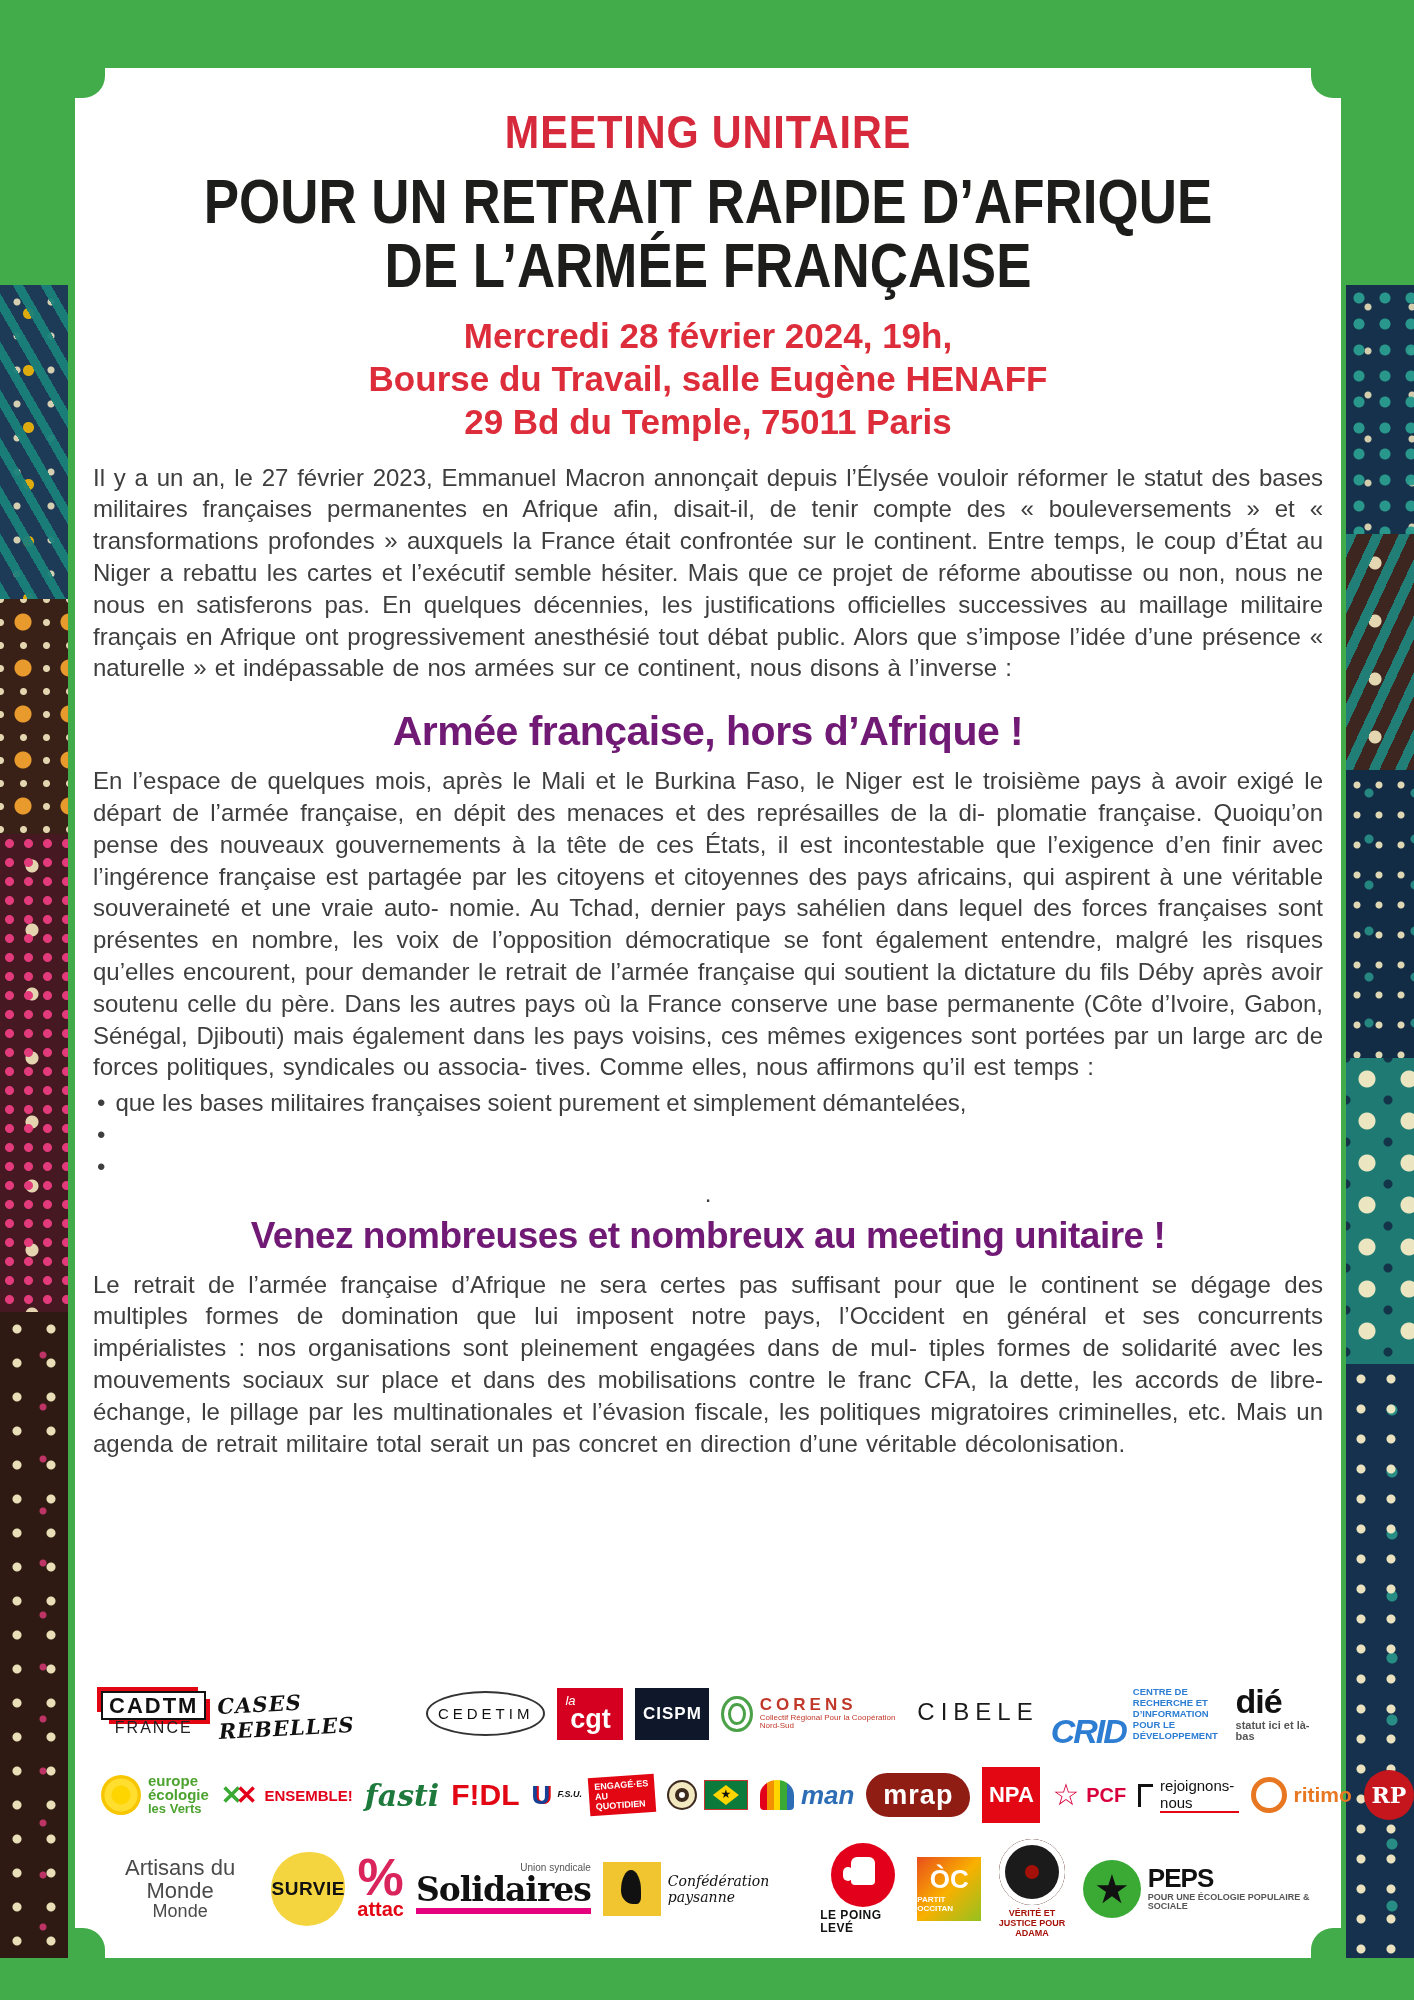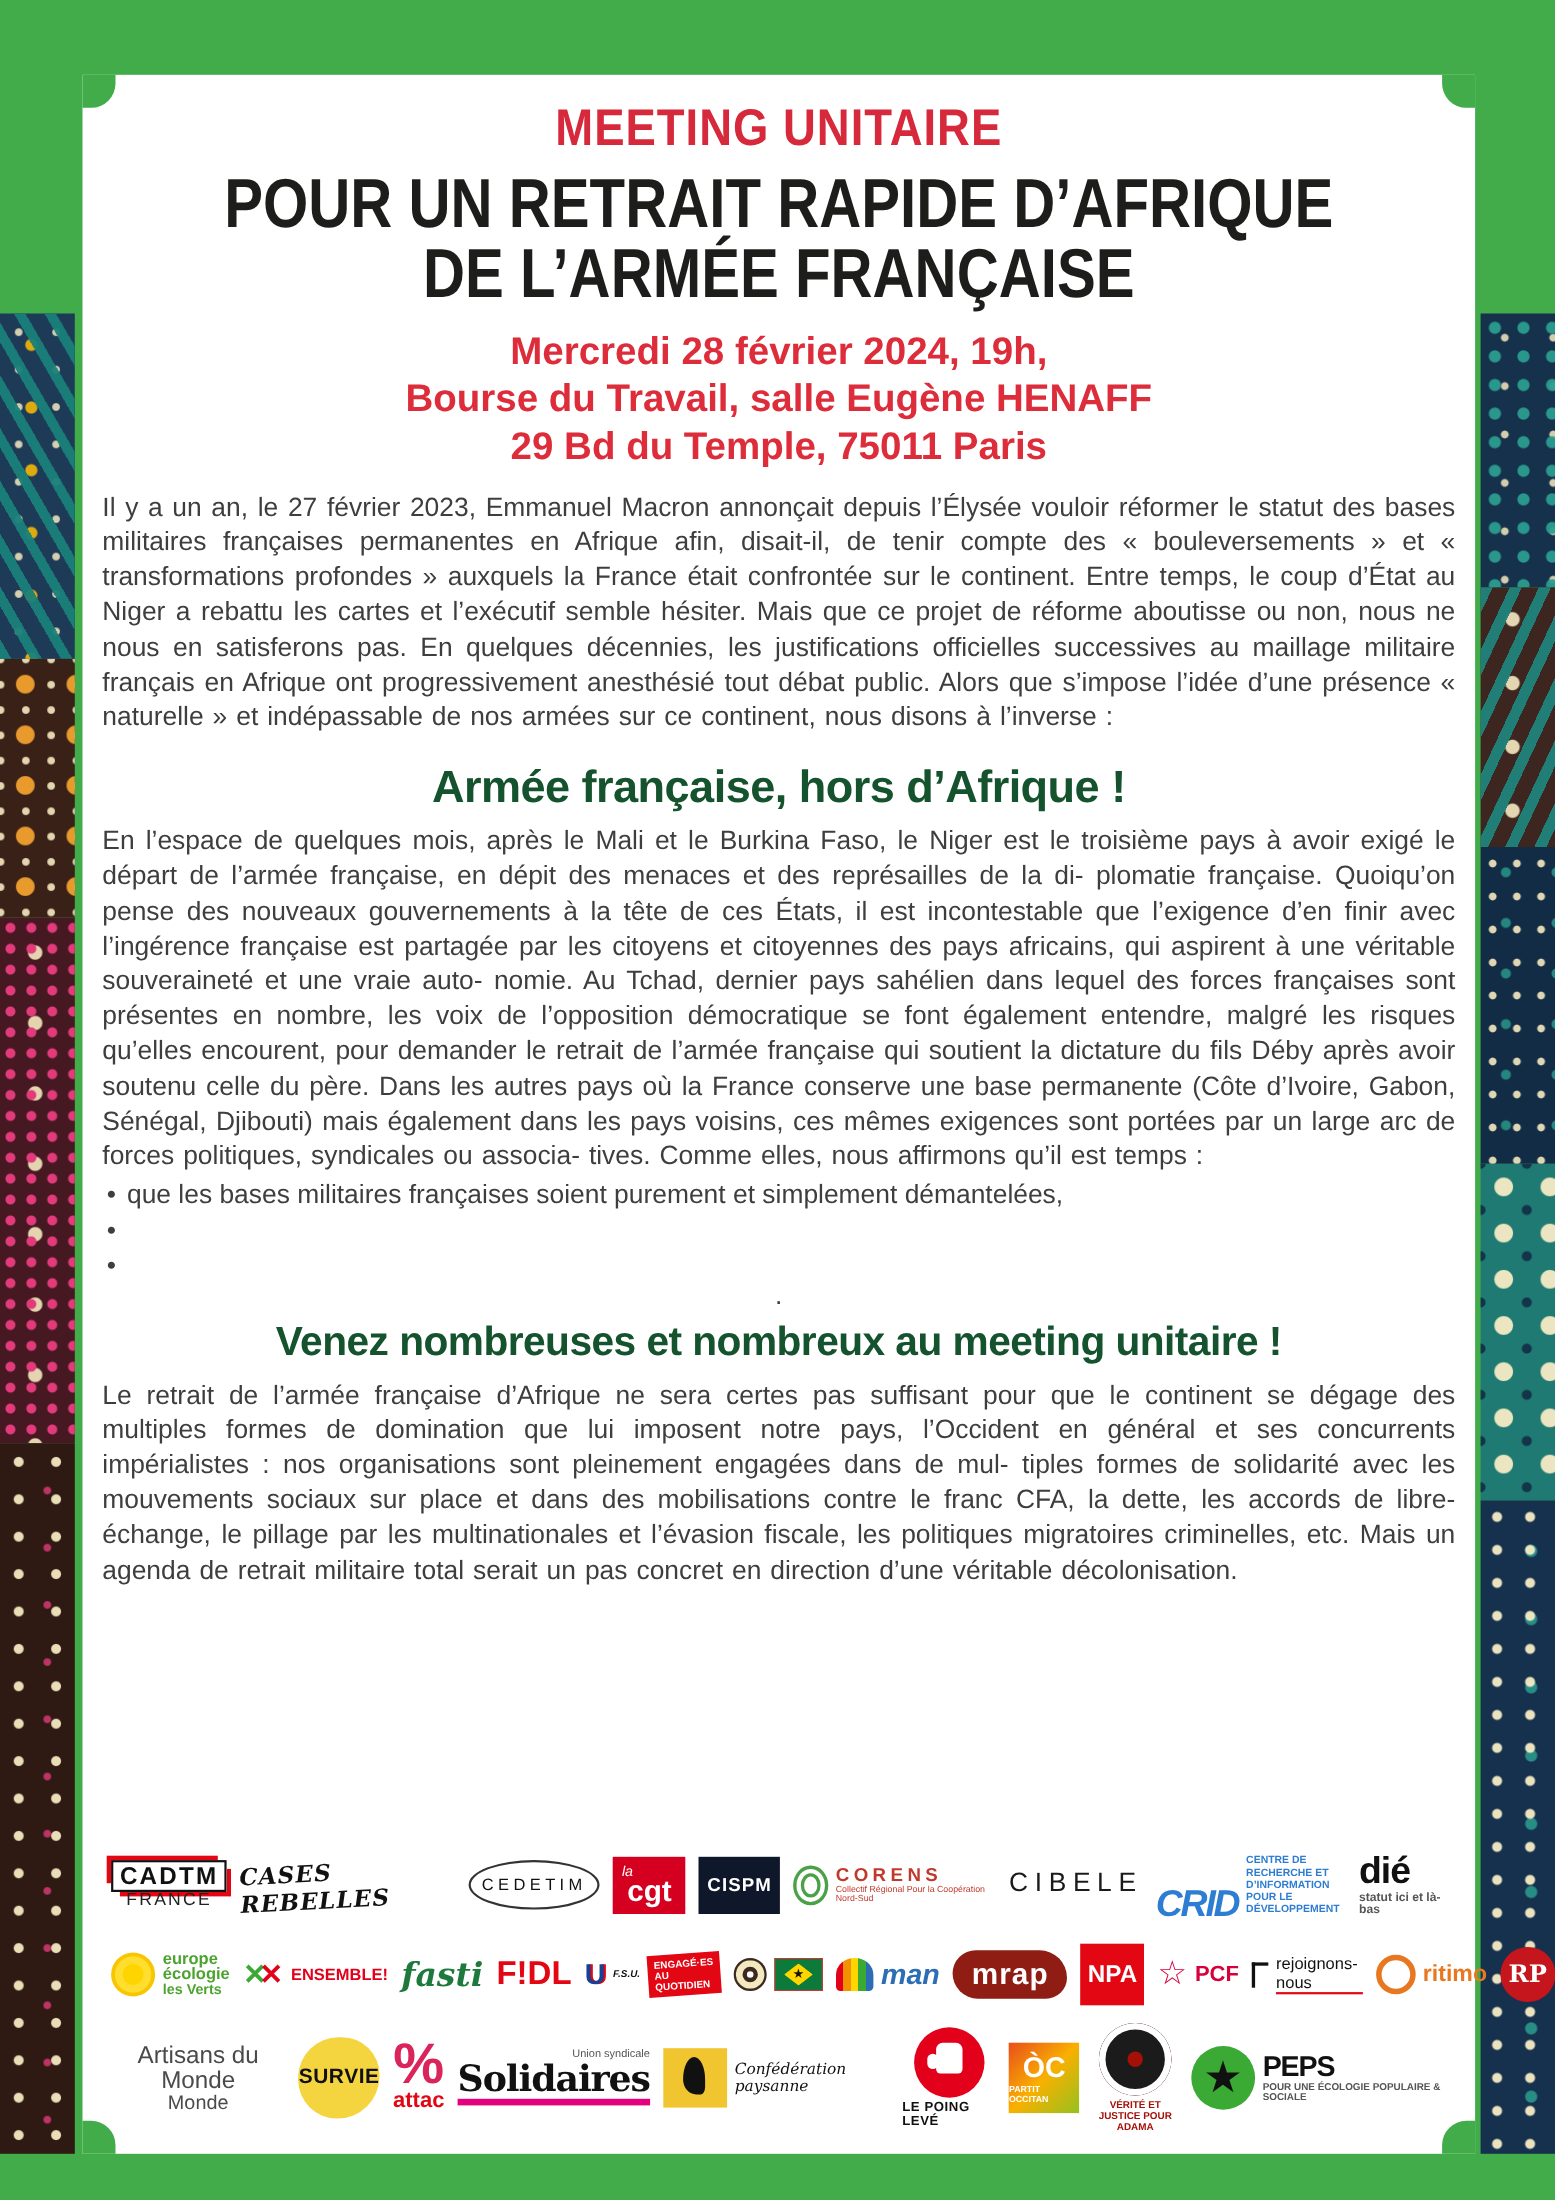--- a/index.html
+++ b/index.html
@@ -47,31 +47,31 @@
       radial-gradient(circle,rgba(42,157,143,.85) 0 5px,transparent 6px);
       background-size:30px 30px,62px 62px;background-position:0 0,15px 15px;}
   
   .card{position:absolute;left:75px;top:68px;width:1266px;height:1890px;background:#ffffff;
         display:flex;flex-direction:column;}
   .notch{position:absolute;width:30px;height:30px;background:#42ab4a;}
   .notch.tl{left:0;top:0;border-radius:0 0 22px 0;}
   .notch.tr{right:0;top:0;border-radius:0 0 0 22px;}
   .notch.bl{left:0;bottom:0;border-radius:0 22px 0 0;}
   .notch.br{right:0;bottom:0;border-radius:22px 0 0 0;}
-  .content{padding:16px 18px 0 18px;color:#3d3d3d;}
+  .content{padding:32px 18px 0 18px;color:#3d3d3d;}
   .kicker{text-align:center;color:#d6293b;font-size:47px;font-weight:700;
           transform:scaleX(.88);transform-origin:50% 50%;letter-spacing:1px;margin-top:4px;}
   .display{text-align:center;color:#1d1d1b;font-size:63px;line-height:1.02;font-weight:700;
            transform:scaleX(.84);transform-origin:50% 50%;white-space:nowrap;}
   .display-wrap{margin-top:10px;}
   .event{margin-top:16px;text-align:center;color:#dd2c3a;font-weight:700;
          font-size:35px;line-height:1.24;}
   .body{font-size:24px;line-height:31.8px;text-align:justify;word-spacing:1.5px;color:#3e3e3e;}
   .p1{margin-top:18px;}
-  .h-black{text-align:center;font-weight:700;color:#14532d;}
+  .h-black{text-align:center;font-weight:700;color:#701a75;}
   .h1{font-size:41px;margin:14px 0 10px 0;letter-spacing:-.5px;}
   .h2{font-size:37px;margin:10px 0 12px 0;letter-spacing:-.5px;}
   .bullets{margin-top:4px;}
   .bullet{font-size:24px;line-height:31.8px;text-align:left;color:#3e3e3e;display:flex;}
   .bullet .b-mark{margin:0 10px 0 4px;}
   .orphan-dot{text-align:center;font-size:24px;line-height:22px;color:#3e3e3e;}
   
   .logos{margin-top:auto;padding:6px 26px 20px 26px;}
   .lrow{display:flex;align-items:center;justify-content:space-between;gap:12px;margin-top:16px;}
   .logo{display:flex;align-items:center;gap:7px;flex-direction:row;}

